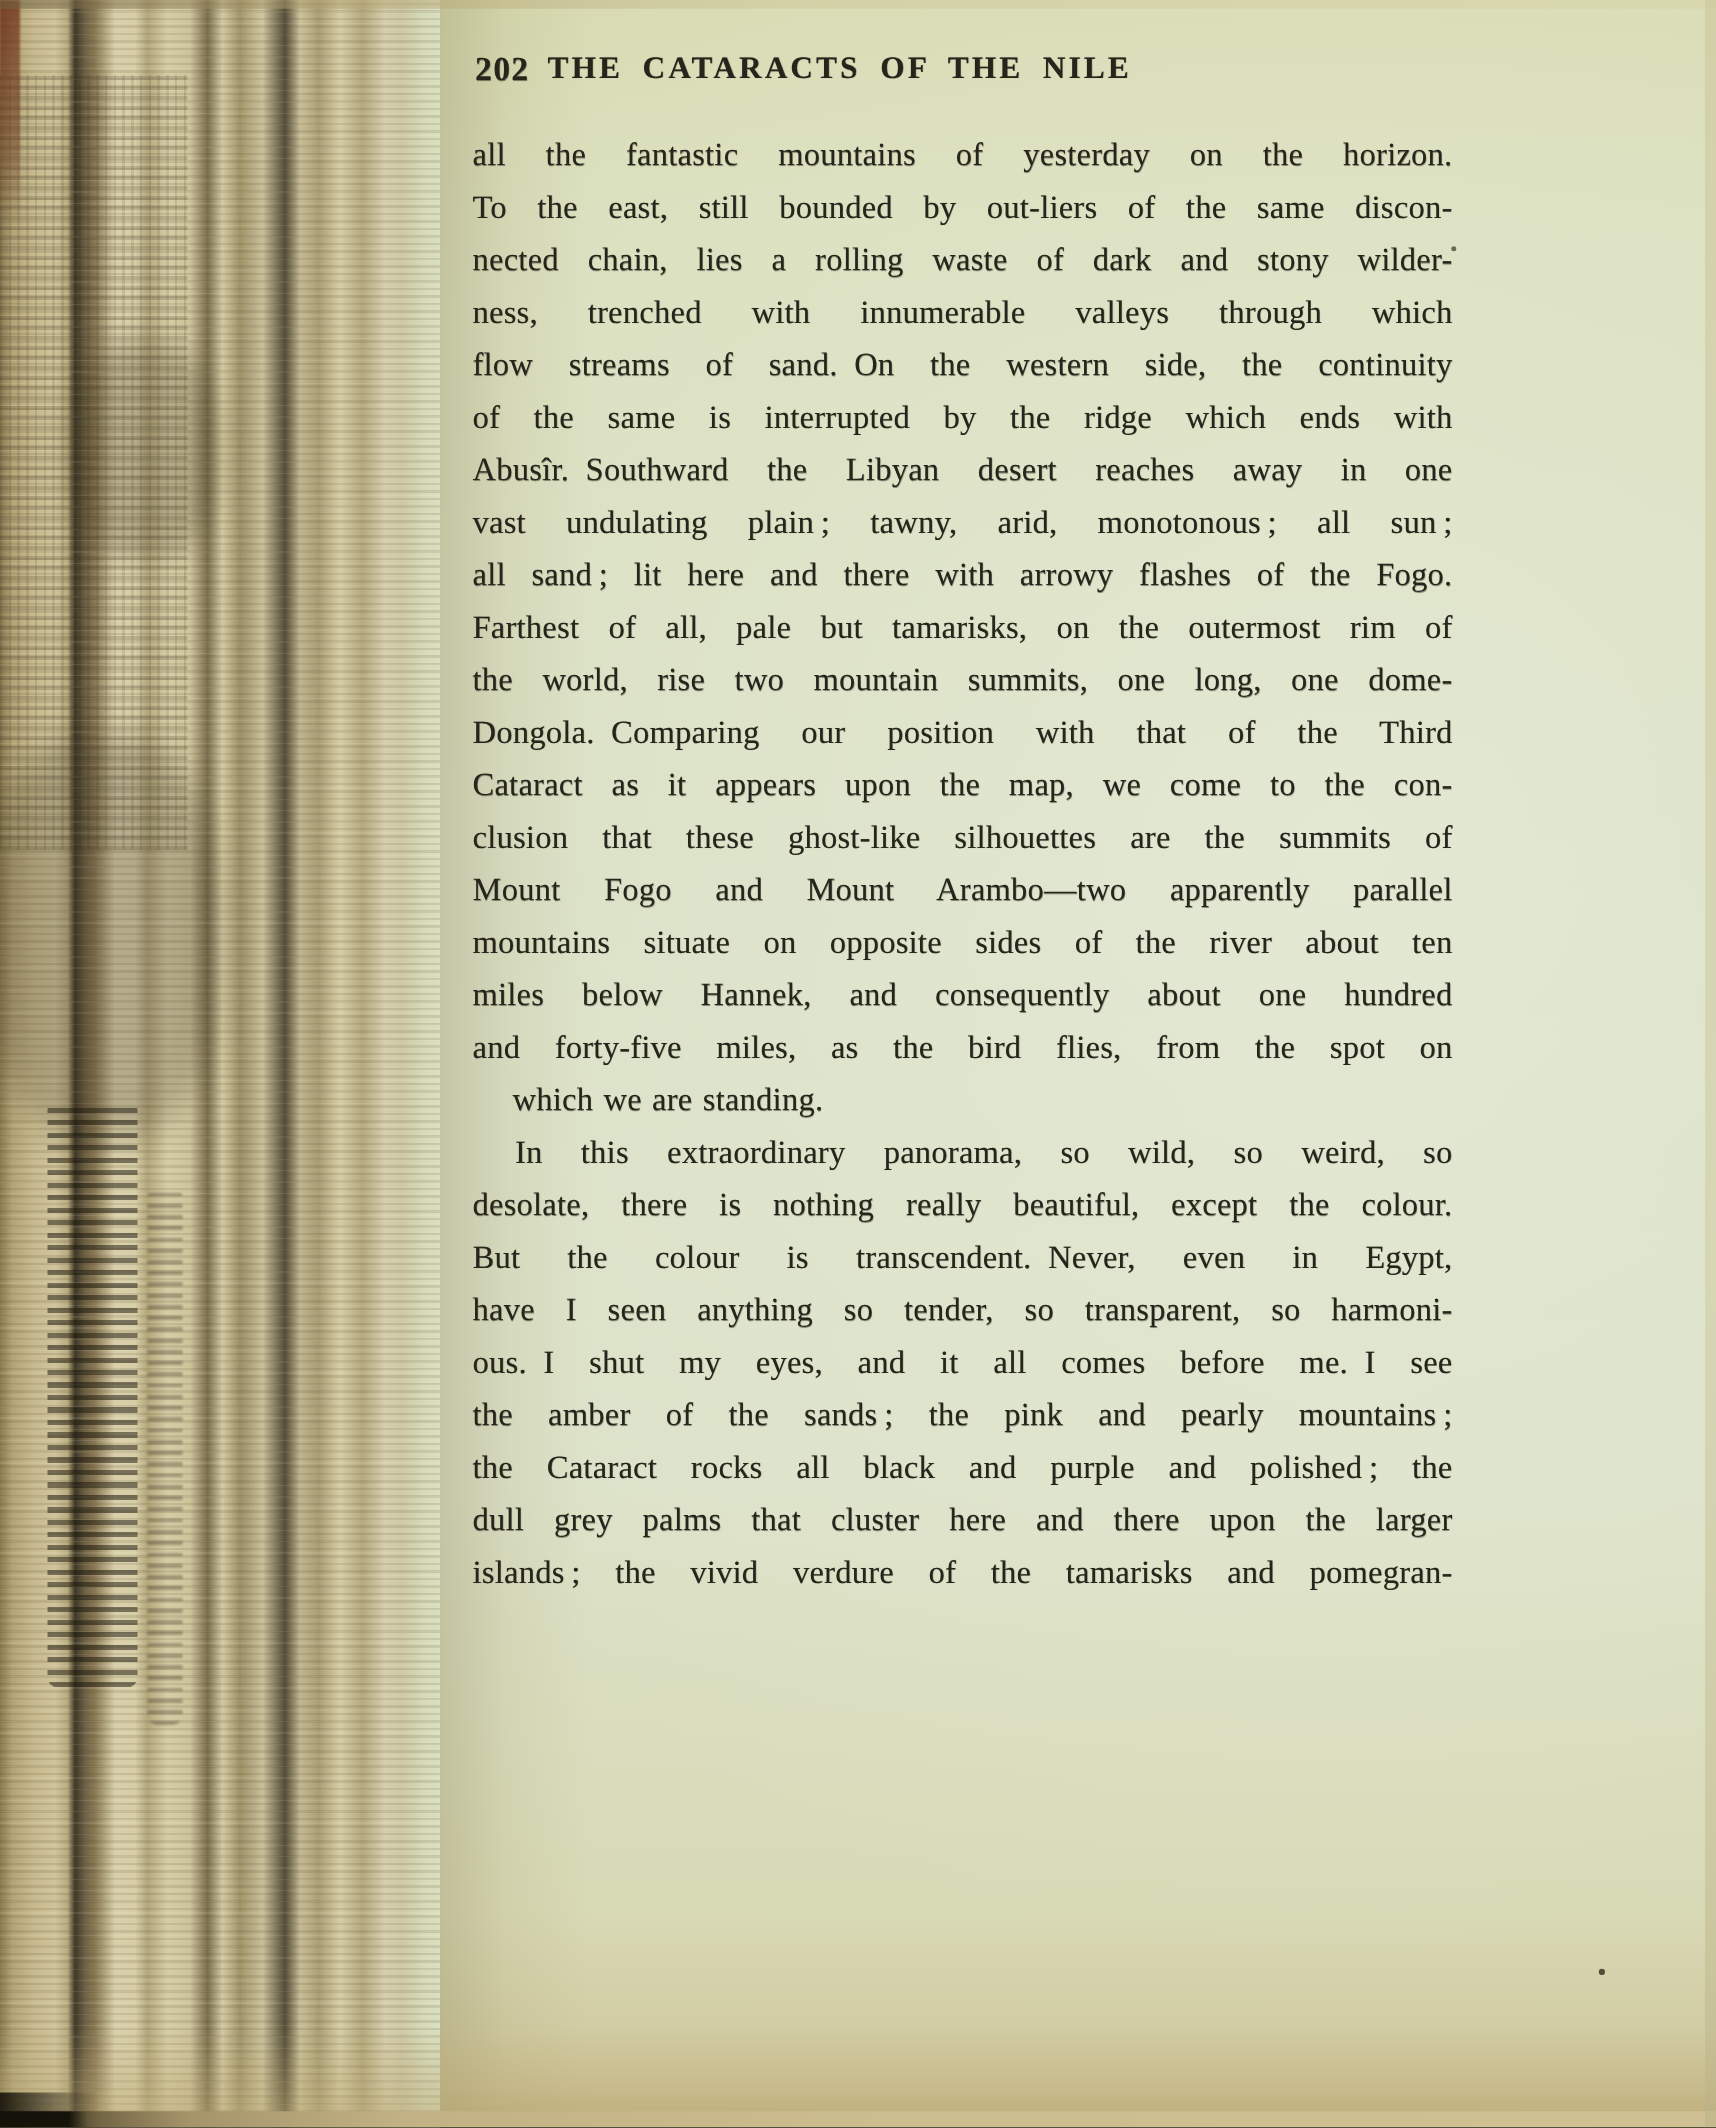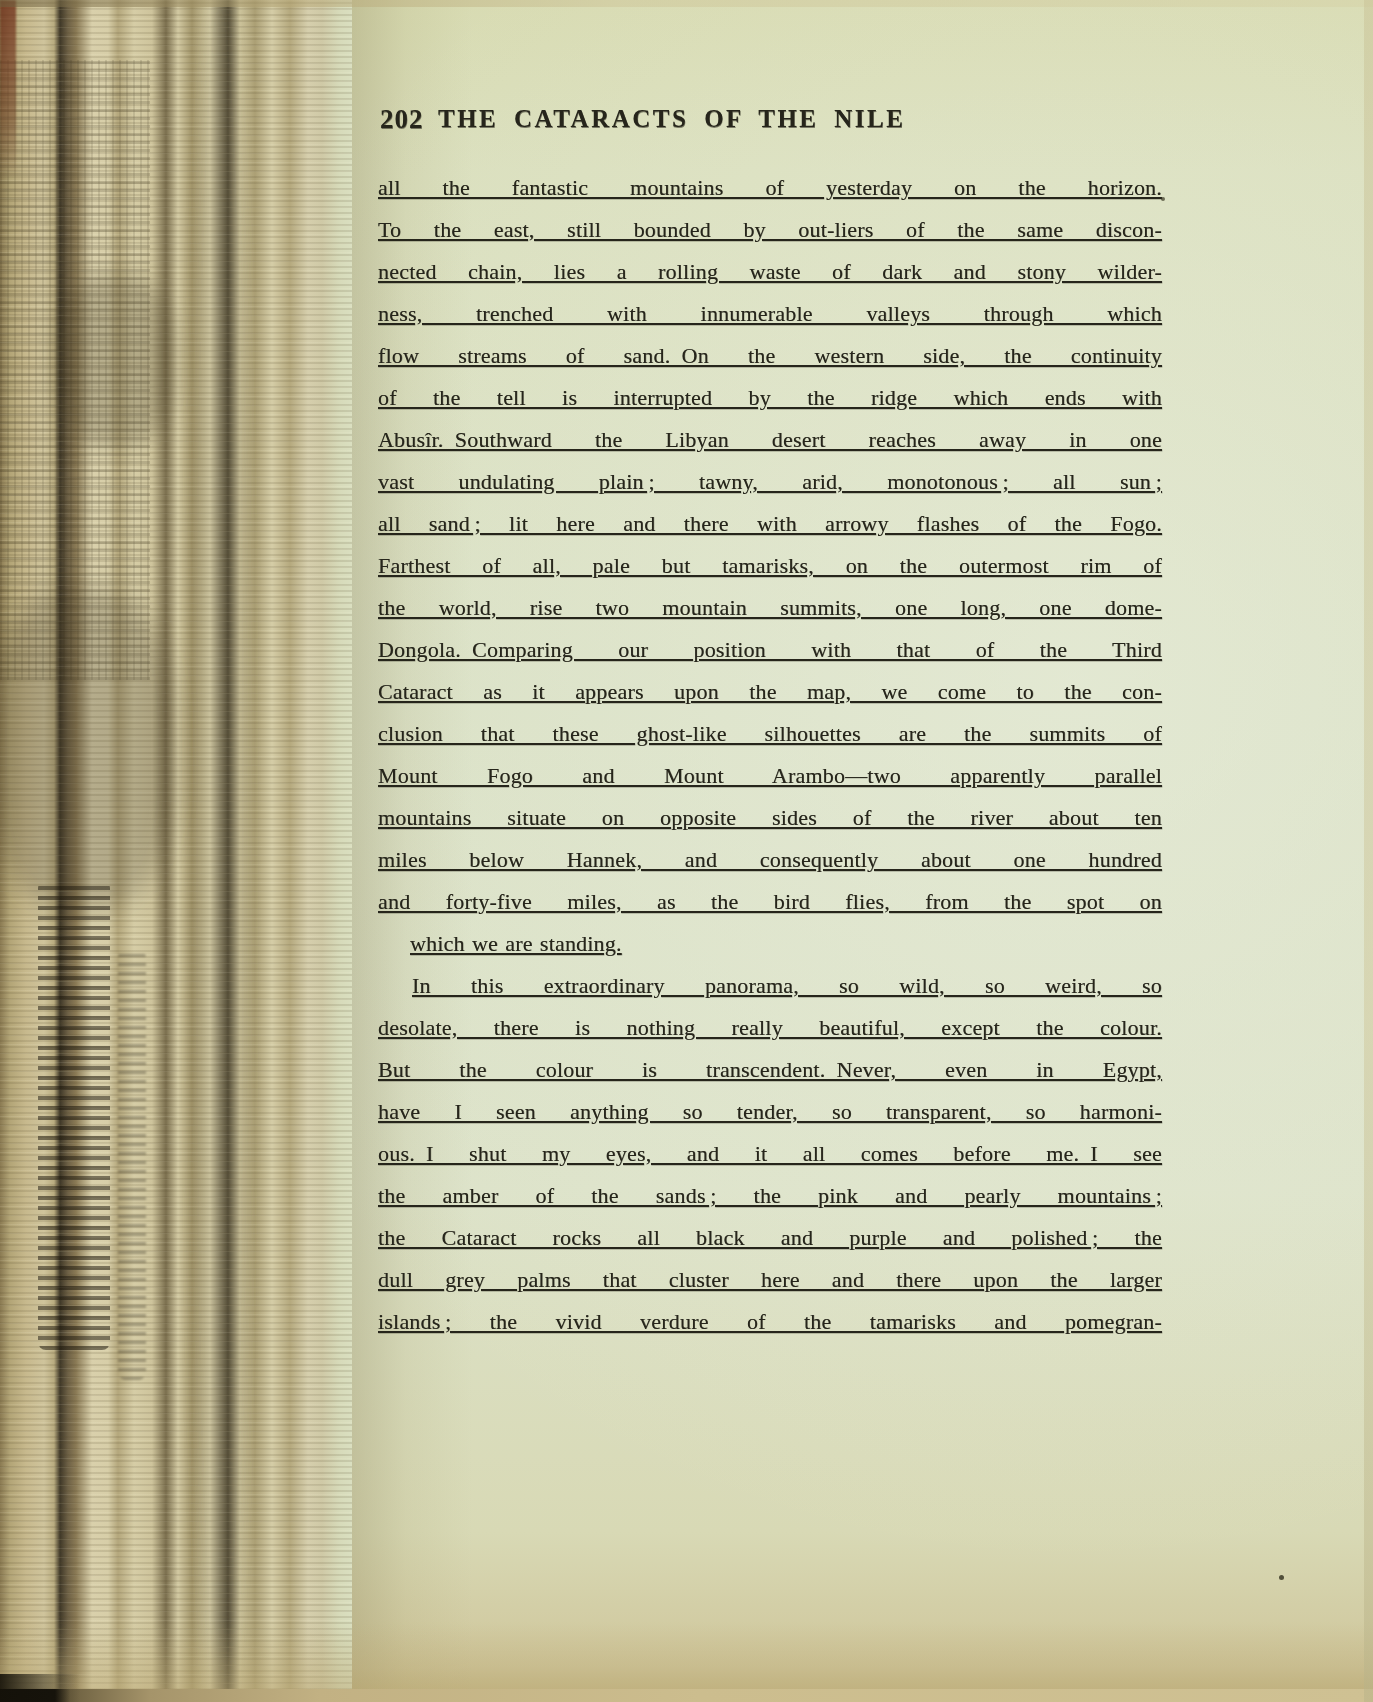--- a/index.html
+++ b/index.html
@@ -75,42 +75,41 @@
   .right-edge {
     position: absolute; right: 0; top: 0; bottom: 0; width: 9px; opacity: 0.5;
     background: linear-gradient(180deg, #c9c296, #cfc79a 60%, #b8b288);
   }
 
   
   .page-inner {
     position: absolute; left: 378px; top: 0; width: 784px;
     color: #26251b;
   }
-  .page-header { position: relative; margin-top: 104px; height: 36px; }
+  .page-header { position: relative; margin-top: 40px; height: 36px; }
   .folio {
     position: absolute; left: 2px; top: 0;
     font-size: 27px; font-weight: bold; letter-spacing: 1px;
     text-shadow: 0.4px 0.5px 0.6px rgba(40,38,28,0.55);
   }
   .running-title {
     position: absolute; left: 60px; right: 0; top: 1px; text-align: left;
     font-size: 25px; font-weight: bold; letter-spacing: 2.5px; word-spacing: 7px;
     text-shadow: 0.4px 0.5px 0.6px rgba(40,38,28,0.55);
   }
   .body-text { margin-top: 27px; }
   .line {
-    font-size: 22px;
+    font-size: 26px;
     line-height: 42px;
     text-align: justify;
     text-align-last: justify;
     letter-spacing: 0.2px;
     word-spacing: 1.5px;
     white-space: normal;
     text-shadow: 0.35px 0.45px 0.55px rgba(40,38,28,0.5);
-    text-decoration: underline;
   }
   .line.indent { text-indent: 34px; }
   .line.para-end { text-align-last: left; margin-left: 32px; }
 
   .speck { position: absolute; background: #3a3724; border-radius: 50%; }
   .speck-1 { left: 1161px; top: 197px; width: 4px; height: 4px; opacity: 0.7; }
   .speck-2 { left: 1279px; top: 1575px; width: 5px; height: 5px; opacity: 0.85; }
 </style>
 </head>
 <body>
@@ -132,21 +131,21 @@
     <div class="page-header">
       <span class="folio">202</span>
       <span class="running-title">THE CATARACTS OF THE NILE</span>
     </div>
     <div class="body-text">
         <div class="line">all the fantastic mountains of yesterday on the horizon.</div>
         <div class="line">To the east, still bounded by out-liers of the same discon-</div>
         <div class="line">nected chain, lies a rolling waste of dark and stony wilder-</div>
         <div class="line">ness, trenched with innumerable valleys through which</div>
         <div class="line">flow streams of sand. On the western side, the continuity</div>
-        <div class="line">of the tell is interrupted by the ridge which ends with</div>
+        <div class="line">of the same is interrupted by the ridge which ends with</div>
         <div class="line">Abusîr. Southward the Libyan desert reaches away in one</div>
         <div class="line">vast undulating plain ; tawny, arid, monotonous ; all sun ;</div>
         <div class="line">all sand ; lit here and there with arrowy flashes of the Fogo.</div>
         <div class="line">Farthest of all, pale but tamarisks, on the outermost rim of</div>
         <div class="line">the world, rise two mountain summits, one long, one dome-</div>
         <div class="line">Dongola. Comparing our position with that of the Third</div>
         <div class="line">Cataract as it appears upon the map, we come to the con-</div>
         <div class="line">clusion that these ghost-like silhouettes are the summits of</div>
         <div class="line">Mount Fogo and Mount Arambo—two apparently parallel</div>
         <div class="line">mountains situate on opposite sides of the river about ten</div>

